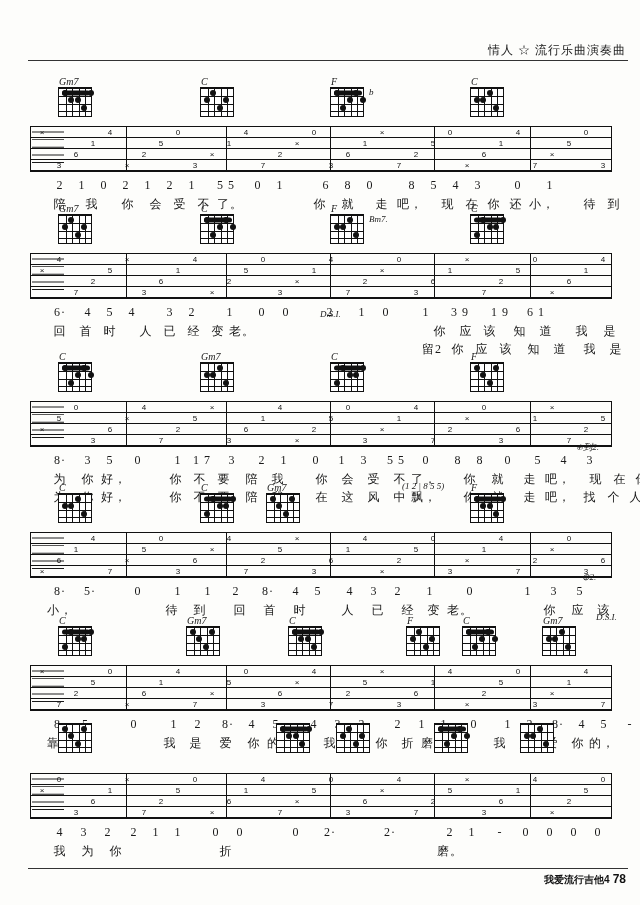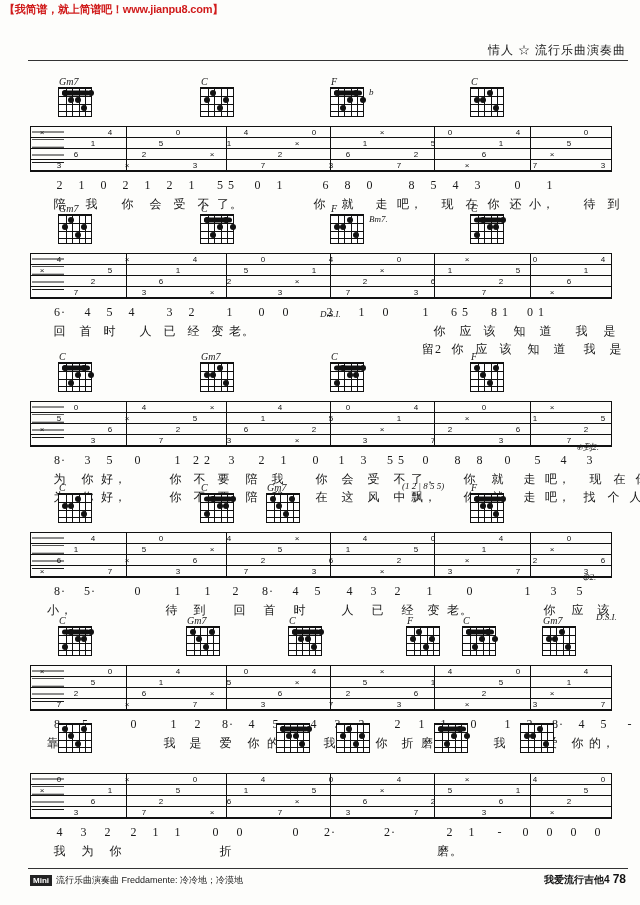--- a/index.html
+++ b/index.html
@@ -214,21 +214,20 @@
   .pagenum {
     font-size: 12px;
     margin-left: 3px;
   }
 </style>
 </head>
 <body>
 
 <div class="page">
 
-  <div class="top-banner">【我简谱，就上简谱吧！www.jianpu8.com】</div>
   <div class="header-right">情人  ☆ 流行乐曲演奏曲</div>
   <div class="header-rule"></div>
 
   <div id="systems-host">
       <div class="system" style="top: 78px;">
         <div class="chordbox" style="left: 28px; top: -2px;">
           <div class="chordname">Gm7</div>
           <div class="grid">
             <div class="v" style="left: 6.6px;"></div>
             <div class="v" style="left: 13.2px;"></div>
@@ -511,23 +510,23 @@
           <span style="left: 102px;">4</span>
           <span style="left: 140px;">3</span>
           <span style="left: 162px;">2</span>
           <span style="left: 200px;">1</span>
           <span style="left: 232px;">0</span>
           <span style="left: 256px;">0</span>
           <span style="left: 300px;">2</span>
           <span style="left: 332px;">1</span>
           <span style="left: 356px;">0</span>
           <span style="left: 396px;">1</span>
-          <span style="left: 430px;">6 5</span>
-          <span style="left: 470px;">8 1</span>
-          <span style="left: 506px;">0 1</span>
+          <span style="left: 430px;">3 9</span>
+          <span style="left: 470px;">1 9</span>
+          <span style="left: 506px;">6 1</span>
         </div>
         <div class="lyricrow" style="left: 0px; top: 118px;">
           <span style="left: 30px;">回</span>
           <span style="left: 56px;">首</span>
           <span style="left: 80px;">时</span>
           <span style="left: 116px;">人</span>
           <span style="left: 140px;">已</span>
           <span style="left: 164px;">经</span>
           <span style="left: 188px;">变</span>
           <span style="left: 212px;">老。</span>
@@ -667,21 +666,21 @@
           <div class="tnum" style="left: 539px; top: 38px;">7</div>
           <div class="tnum" style="left: 556px; top: 27px;">2</div>
           <div class="tnum" style="left: 573px; top: 16px;">5</div>
         </div>
         <div class="numrow" style="left: 0px; top: 100px;">
           <span style="left: 30px;">8·</span>
           <span style="left: 58px;">3</span>
           <span style="left: 80px;">5</span>
           <span style="left: 108px;">0</span>
           <span style="left: 148px;">1</span>
-          <span style="left: 172px;">2 2</span>
+          <span style="left: 172px;">1 7</span>
           <span style="left: 202px;">3</span>
           <span style="left: 232px;">2</span>
           <span style="left: 254px;">1</span>
           <span style="left: 286px;">0</span>
           <span style="left: 312px;">1</span>
           <span style="left: 334px;">3</span>
           <span style="left: 366px;">5 5</span>
           <span style="left: 396px;">0</span>
           <span style="left: 428px;">8</span>
           <span style="left: 450px;">8</span>
@@ -1242,19 +1241,16 @@
           <span style="left: 30px;">我</span>
           <span style="left: 58px;">为</span>
           <span style="left: 86px;">你</span>
           <span style="left: 196px;">折</span>
           <span style="left: 420px;">磨。</span>
         </div>
       </div>
     </div>
 
   <div class="footer-rule"></div>
-  <div class="footer-left">
-    <span class="logo">Mini</span><span>流行乐曲演奏曲  Freddamente: 冷冷地；冷漠地</span>
-  </div>
   <div class="footer-right">
     <span>我爱流行吉他4</span><span class="pagenum">78</span>
   </div>
 </div>
 
 </body></html>

